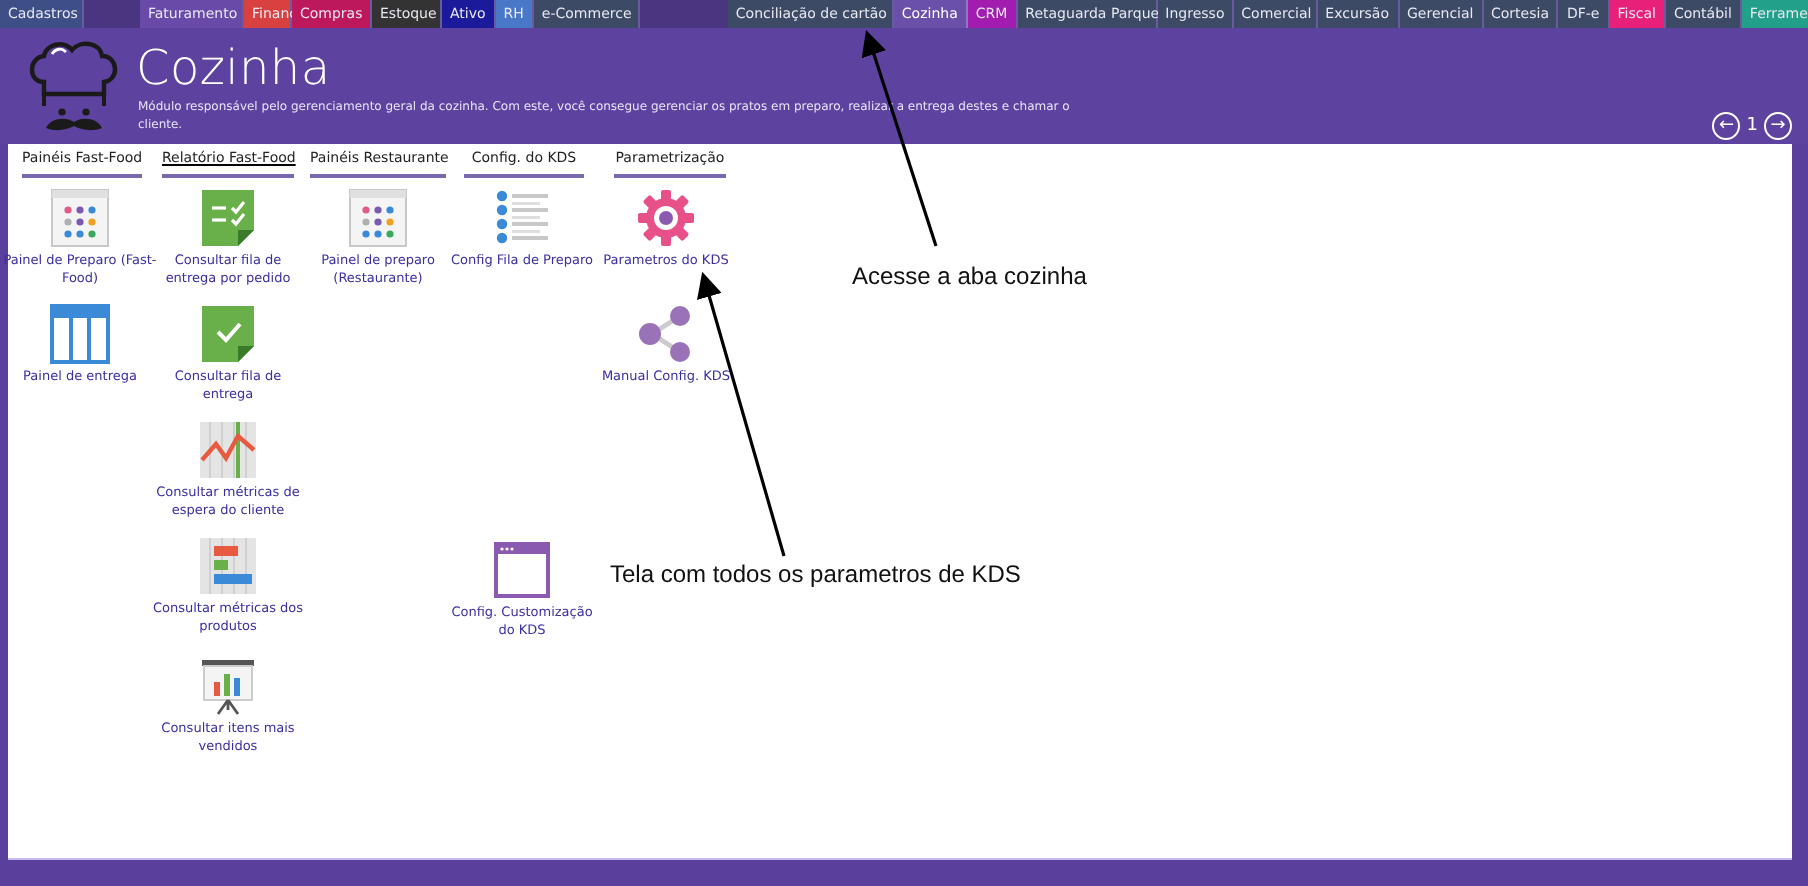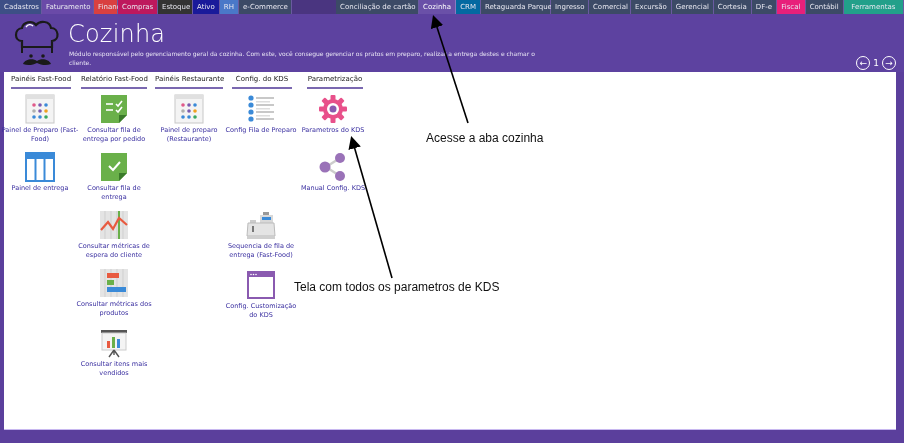--- a/index.html
+++ b/index.html
@@ -30,30 +30,30 @@
 
   
   .annot { position: absolute; font-family: "Liberation Sans", sans-serif; font-size: 12px; color: #111; white-space: nowrap; }
   svg.arrows { position: absolute; left: 0; top: 0; width: 904px; height: 443px; pointer-events: none; }
 </style>
 </head>
 <body>
 
 <div class="tabbar" id="tabbar">
     <div class="tab" style="background: rgb(61, 79, 134); width: 42px;">Cadastros</div>
-    <div class="tab" style="background: rgb(106, 74, 168); width: 52px;">Faturamento</div>
+    <div class="tab" style="background: rgb(106, 74, 168); width: 52px; margin-left: 28px;">Faturamento</div>
     <div class="tab" style="background: rgb(217, 64, 64); width: 24px;">Financeiro</div>
     <div class="tab" style="background: #be185d; width: 40px;">Compras</div>
     <div class="tab" style="background: rgb(51, 51, 51); width: 35px;">Estoque</div>
     <div class="tab" style="background: rgb(26, 26, 154); width: 28px;">Ativo</div>
     <div class="tab" style="background: rgb(74, 120, 200); width: 20px;">RH</div>
     <div class="tab" style="background: rgb(60, 74, 102); width: 53px;">e-Commerce</div>
     <div class="tab" style="background: rgb(60, 74, 102); width: 83px; margin-left: 44px;">Conciliação de cartão</div>
     <div class="tab active" style="background: rgb(106, 80, 168); width: 39px;">Cozinha</div>
-    <div class="tab" style="background: #0369a1; width: 26px;">CRM</div>
+    <div class="tab" style="background: #a21caf; width: 26px;">CRM</div>
     <div class="tab" style="background: rgb(60, 74, 102); width: 70px;">Retaguarda Parque</div>
     <div class="tab" style="background: rgb(60, 74, 102); width: 38px;">Ingresso</div>
     <div class="tab" style="background: rgb(60, 74, 102); width: 42px;">Comercial</div>
     <div class="tab" style="background: rgb(60, 74, 102); width: 41px;">Excursão</div>
     <div class="tab" style="background: rgb(60, 74, 102); width: 42px;">Gerencial</div>
     <div class="tab" style="background: rgb(60, 74, 102); width: 38px;">Cortesia</div>
     <div class="tab" style="background: rgb(60, 74, 102); width: 26px;">DF-e</div>
     <div class="tab" style="background: rgb(232, 32, 122); width: 30px;">Fiscal</div>
     <div class="tab" style="background: rgb(60, 74, 102); width: 40px;">Contábil</div>
     <div class="tab" style="background: rgb(34, 160, 138); width: 64px;">Ferramentas</div>
@@ -101,21 +101,21 @@
   <div class="item" style="left:-3px; top:80px;">
     <svg class="icon" viewBox="0 0 30 30">
       <rect x="1" y="1" width="28" height="28" fill="#ffffff" stroke="#3a8ad8" stroke-width="2"></rect>
       <rect x="1" y="1" width="28" height="6" fill="#3a8ad8"></rect>
       <line x1="10.5" y1="7" x2="10.5" y2="29" stroke="#3a8ad8" stroke-width="2"></line>
       <line x1="19.5" y1="7" x2="19.5" y2="29" stroke="#3a8ad8" stroke-width="2"></line>
     </svg>
     <div class="label">Painel de entrega</div>
   </div>
 
-  <div class="col" style="left:77px; width:66px;">
+  <div class="col" style="left:77px; width:66px;text-decoration:underline;">
     <div class="col-header">Relatório Fast-Food</div>
   </div>
   <div class="item" style="left:71px; top:80px;">
     <svg class="icon" viewBox="0 0 30 30">
       <path d="M2 1 L28 1 L28 21 L20 29 L2 29 Z" fill="#6ab04a"></path>
       <path d="M20 29 L20 21 L28 21 Z" fill="#3a7a2a"></path>
       <path d="M10 14 L14 18 L21 10" stroke="#fff" stroke-width="2" fill="none"></path>
     </svg>
     <div class="label">Consultar fila de entrega</div>
   </div>
@@ -198,32 +198,20 @@
         <circle cx="5" cy="25" r="2.6" fill="#3a8ad8"></circle>
       <rect x="10" y="3" width="18" height="2" fill="#c8c8c8"></rect>
         <rect x="10" y="7" width="14" height="1.5" fill="#dedede"></rect>
       <rect x="10" y="10" width="18" height="2" fill="#c8c8c8"></rect>
         <rect x="10" y="14" width="14" height="1.5" fill="#dedede"></rect>
       <rect x="10" y="17" width="18" height="2" fill="#c8c8c8"></rect>
         <rect x="10" y="21" width="14" height="1.5" fill="#dedede"></rect>
       <rect x="10" y="24" width="18" height="2" fill="#c8c8c8"></rect>
     </svg>
     <div class="label">Config Fila de Preparo</div>
-  </div>
-  <div class="item" style="left:218px; top:138px;">
-    <svg class="icon" viewBox="0 0 30 30">
-      <rect x="17" y="2" width="6" height="3" fill="#999"></rect>
-      <rect x="14" y="5" width="13" height="8" fill="#d8d8d8"></rect>
-      <rect x="16" y="7" width="9" height="3" fill="#3a8ad8"></rect>
-      <rect x="4" y="10" width="6" height="3" fill="#ccc"></rect>
-      <path d="M2 13 L28 13 L29 26 L1 26 Z" fill="#e4e4e4" stroke="#bbb"></path>
-      <rect x="6" y="16" width="2" height="6" fill="#777"></rect>
-      <rect x="1" y="26" width="28" height="3" fill="#cfcfcf"></rect>
-    </svg>
-    <div class="label">Sequencia de fila de entrega (Fast-Food)</div>
   </div>
   <div class="item" style="left:218px; top:198px;">
     <svg class="icon" viewBox="0 0 30 30">
       <rect x="2" y="2" width="26" height="26" fill="#ffffff" stroke="#8a5ab0" stroke-width="2"></rect>
       <rect x="2" y="2" width="26" height="5" fill="#8a5ab0"></rect>
       <circle cx="5" cy="4.5" r="0.8" fill="#fff"></circle>
         <circle cx="7.5" cy="4.5" r="0.8" fill="#fff"></circle>
         <circle cx="10" cy="4.5" r="0.8" fill="#fff"></circle>
     </svg>
     <div class="label">Config. Customização do KDS</div>
@@ -265,13 +253,13 @@
 <svg class="arrows" viewBox="0 0 904 443">
   <defs>
     <marker id="ah" markerWidth="8" markerHeight="8" refX="6" refY="4" orient="auto">
       <path d="M0 0 L8 4 L0 8 Z" fill="#000"></path>
     </marker>
   </defs>
   <line x1="468" y1="123" x2="434" y2="18" stroke="#000" stroke-width="1.6" marker-end="url(#ah)"></line>
   <line x1="392" y1="278" x2="352" y2="139" stroke="#000" stroke-width="1.6" marker-end="url(#ah)"></line>
 </svg>
 <div class="annot" style="left:426px; top:131px;">Acesse a aba cozinha</div>
-<div class="annot" style="left:294px; top:280px;">Tela com todos os parametros de KDS</div>
+<div class="annot" style="left:305px; top:280px;">Tela com todos os parametros de KDS</div>
 
 </body></html>

